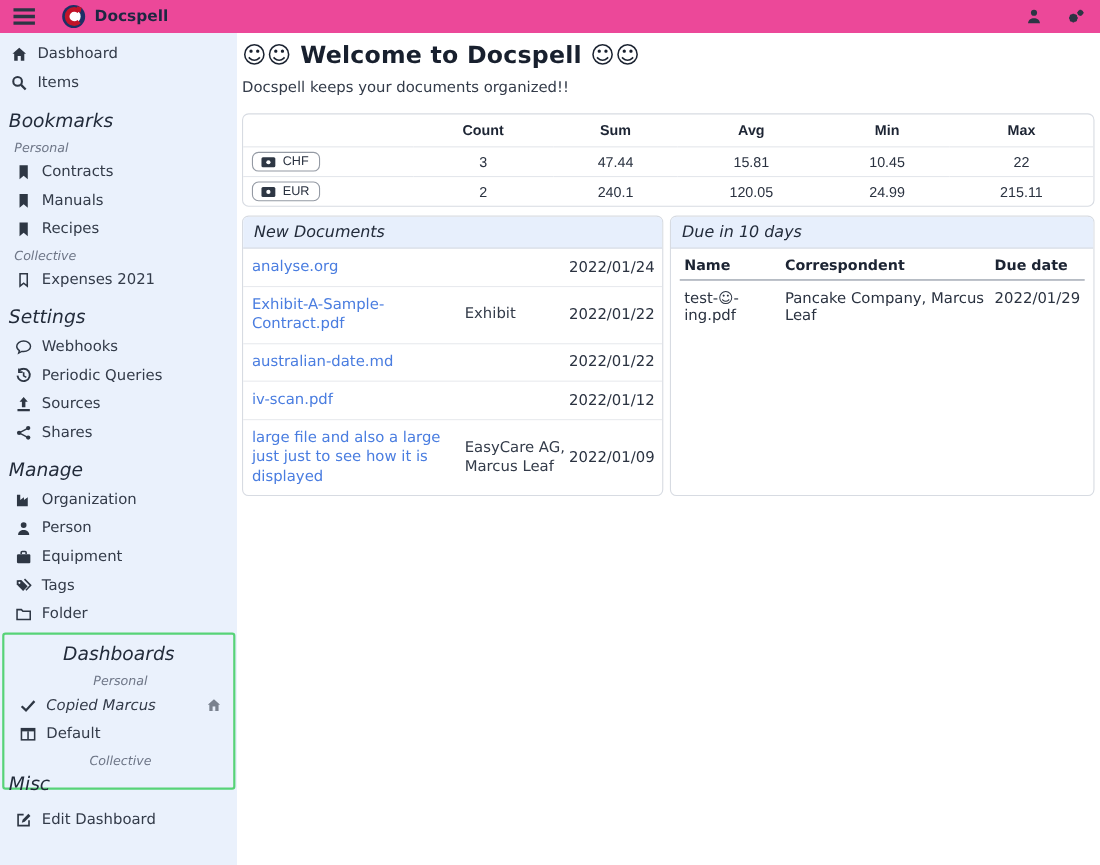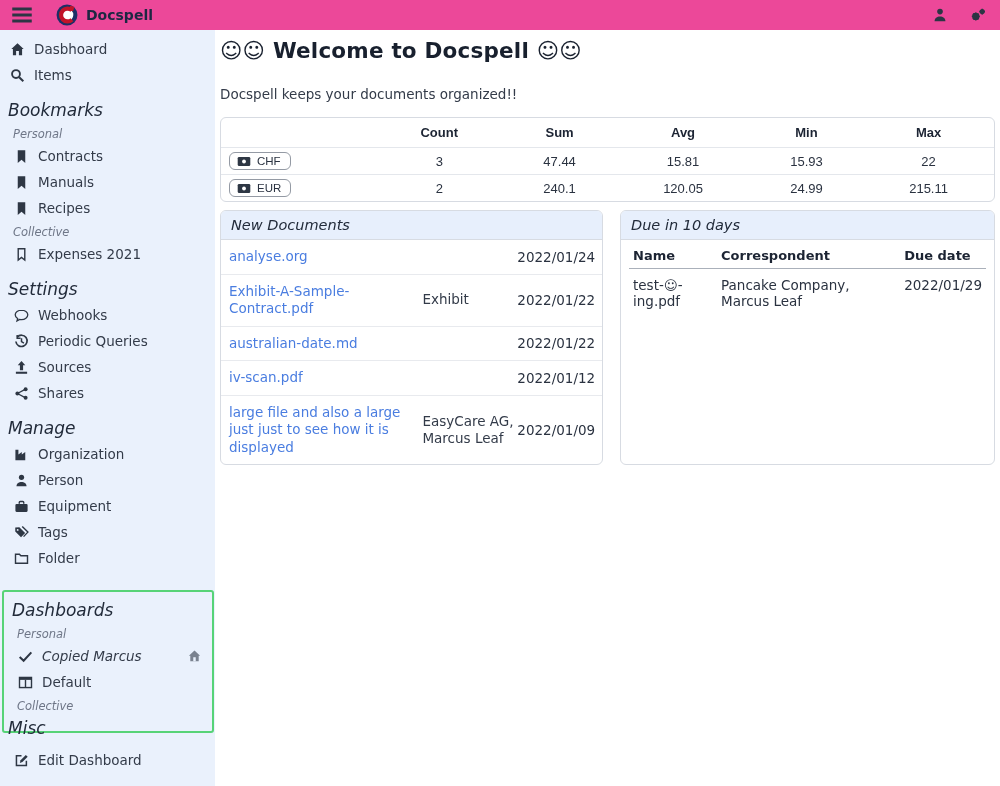--- a/index.html
+++ b/index.html
@@ -21,40 +21,40 @@
   .side-item { display:flex; align-items:center; gap:9px; padding:5px 10px;
     font-size:13.5px; color:#333b49; cursor:pointer; }
   .side-item .ic { width:15px; height:15px; flex:0 0 15px; color:#2e3744; }
   .section-title { font-style:italic; font-size:17px; color:#222b3a; margin:12px 8px 3px 8px; }
   .group-label { font-style:italic; font-size:11.5px; color:#6e7687; padding:4px 10px 2px 13px; }
   .sub-item { padding-left:14px; }
   .side-item.spread { justify-content:flex-start; }
   .side-item .right-ic { margin-left:auto; color:#7a828f; width:14px; height:14px; }
   .italic-label { font-style:italic; }
 
-  .dash-box { border:2px solid #57d377; border-radius:3px; margin:19px 1px 0 2px; padding:2px 0 16px 0; }
+  .dash-box { border:2px solid #57d377; border-radius:3px; margin:4px 1px 0 2px; padding:2px 0 16px 0;text-align:center; }
   .dash-box .section-title { margin-top:6px; }
   .misc-title { margin-top:-15px; position:relative; z-index:2; }
 
   
   .main { position:fixed; top:30px; left:215px; width:785px; bottom:16px; background:#fff; padding:8px 5px 4px 5px; }
   .page-title { font-size:21.5px; font-weight:bold; color:#18202e; letter-spacing:.2px; }
-  .page-subtitle { font-size:13.5px; margin-top:23px; color:#333b49; }
+  .page-subtitle { font-size:13.5px; margin-top:9px; color:#333b49; }
 
   .panel { border:1px solid #d7dbe2; border-radius:6px; background:#fff; overflow:hidden; }
   .stats-panel { margin-top:15px; }
   table.stats { width:100%; border-collapse:collapse; font-family:"Liberation Sans",sans-serif; }
   table.stats th { font-size:13px; font-weight:bold; color:#1c2433; padding:7px 4px; text-align:center; }
   table.stats td { font-size:13px; color:#2a3240; padding:4px 4px; text-align:center; border-top:1px solid #e4e7ec; }
   table.stats th.cur-col, table.stats td.cur-col { width:20%; text-align:left; padding-left:8px; }
   .cur-badge { display:inline-flex; align-items:center; gap:6px; border:1px solid #949aa4;
     border-radius:6px; padding:2px 9px 2px 7px; font-size:11.5px; color:#2a3240; background:#fff; cursor:pointer; }
   .cur-badge .ic { width:14px; height:11px; color:#2e3744; }
 
-  .panel-row { display:grid; grid-template-columns:383px 1fr; gap:17px; margin-top:8px; align-items:stretch; }
+  .panel-row { display:grid; grid-template-columns:383px 1fr; gap:6px; margin-top:8px; align-items:stretch; }
   .panel-head { background:#e7effc; border-bottom:1px solid #d7dbe2; padding:6px 10px;
     font-style:italic; font-size:14.5px; color:#222b3a; }
   .docs-body { min-height:152px; }
   .doc-row { display:flex; align-items:center; padding:8px 8px; font-size:13.5px; }
   .doc-row + .doc-row { border-top:1px solid #e8eaee; }
   .doc-name { flex:0 0 53%; color:#4a7de0; line-height:1.3; cursor:pointer; }
   .doc-info { flex:0 0 26%; color:#333b49; line-height:1.3; }
   .doc-date { flex:1; text-align:right; color:#2a3240; white-space:nowrap; }
 
   .due-body { padding:2px 8px 8px 8px; }
@@ -334,21 +334,21 @@
                     <rect x="0.8" y="0.8" width="14.4" height="10.4" rx="1.6" fill="currentColor"></rect>
                     <circle cx="8" cy="6" r="2.2" fill="#fff"></circle>
                   </svg>
               </span>
               <span>CHF</span>
             </span>
           </td>
           <td>3</td>
           <td>47.44</td>
           <td>15.81</td>
-          <td>15.93</td>
+          <td>10.45</td>
           <td>22</td>
         </tr>
         <tr>
           <td class="cur-col">
             <span class="cur-badge">
               <span class="ic">
                 <svg viewBox="0 0 16 12">
                     <rect x="0.8" y="0.8" width="14.4" height="10.4" rx="1.6" fill="currentColor"></rect>
                     <circle cx="8" cy="6" r="2.2" fill="#fff"></circle>
                   </svg>

